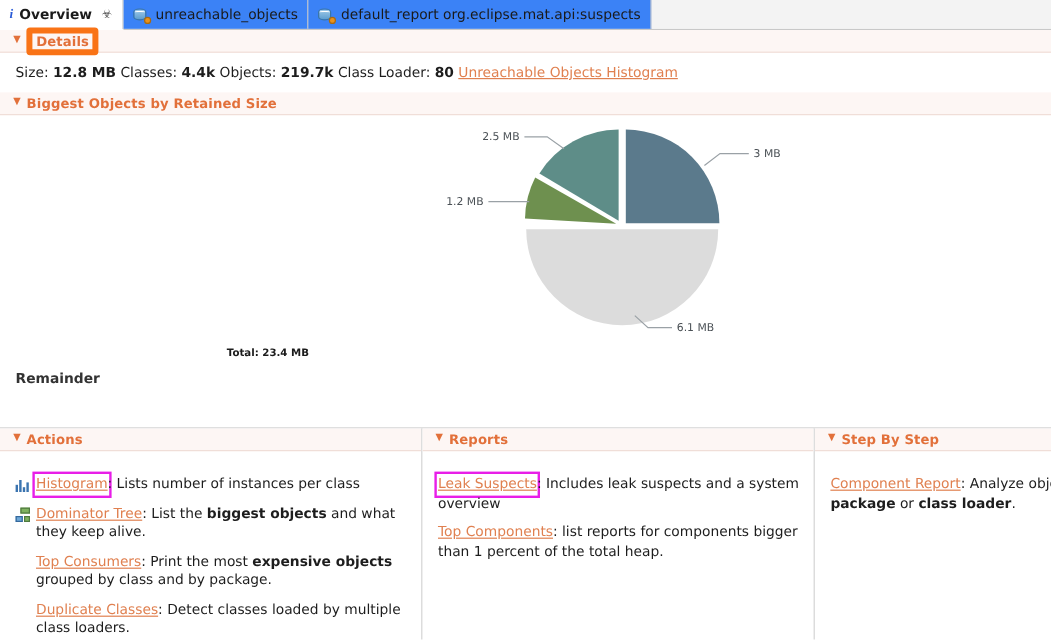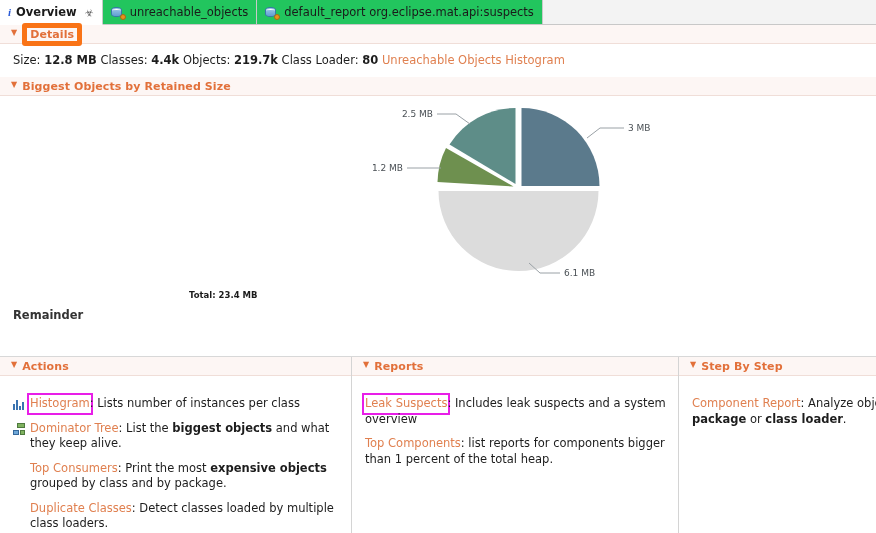--- a/index.html
+++ b/index.html
@@ -29,21 +29,21 @@
     border-right:1px solid #c9c9c9;
     white-space:nowrap;
     cursor:default;
   }
   .tab.active{
     background:#ffffff;
     font-weight:bold;
     border-bottom:1px solid #ffffff;
     margin-bottom:-1px;
   }
-  .tab.inactive{background:#22c55e;font-weight:normal;}
+  .tab.inactive{background:#3b82f6;font-weight:normal;}
   .tab-tail{flex:1;background:#f3f3f3;border-bottom:none;}
   .tab-close{color:#5a5a5a;font-size:10px;margin-left:3px;}
   .info-i{
     color:#2a5bd7;font-style:italic;font-weight:bold;font-size:11px;
     font-family:"Liberation Serif",serif;
   }
   
   .db-icon{position:relative;width:14px;height:13px;flex:0 0 14px;}
   .db-icon .cyl{
     position:absolute;left:0;top:1px;width:11px;height:10px;
@@ -76,21 +76,21 @@
     color:#e2703a;font-weight:bold;font-size:11px;letter-spacing:.1px;
   }
   .section-title.boxed{
     border:5px solid #f97316;border-radius:3px;padding:0px 3px;
   }
   .body-pad{padding:9px 0 0 13px;}
   
   .details-line{font-size:11.5px;color:#1d1d1d;}
   .details-line b{font-weight:bold;}
   .link{
-    color:#e08050;cursor:pointer;
+    color:#e08050;text-decoration:underline;cursor:pointer;
   }
   
   .chart-area{position:relative;height:260px;}
   .pie-wrap{position:absolute;left:0;top:0;}
   .total-label{
     position:absolute;font-size:8.5px;font-weight:bold;color:#1b1b1b;
   }
   .remainder-label{
     position:absolute;font-size:11.5px;font-weight:bold;color:#333333;
   }

